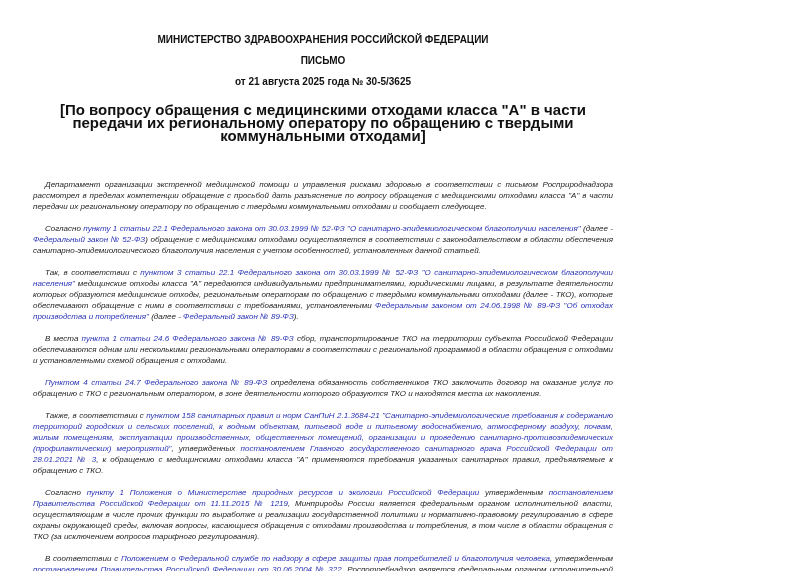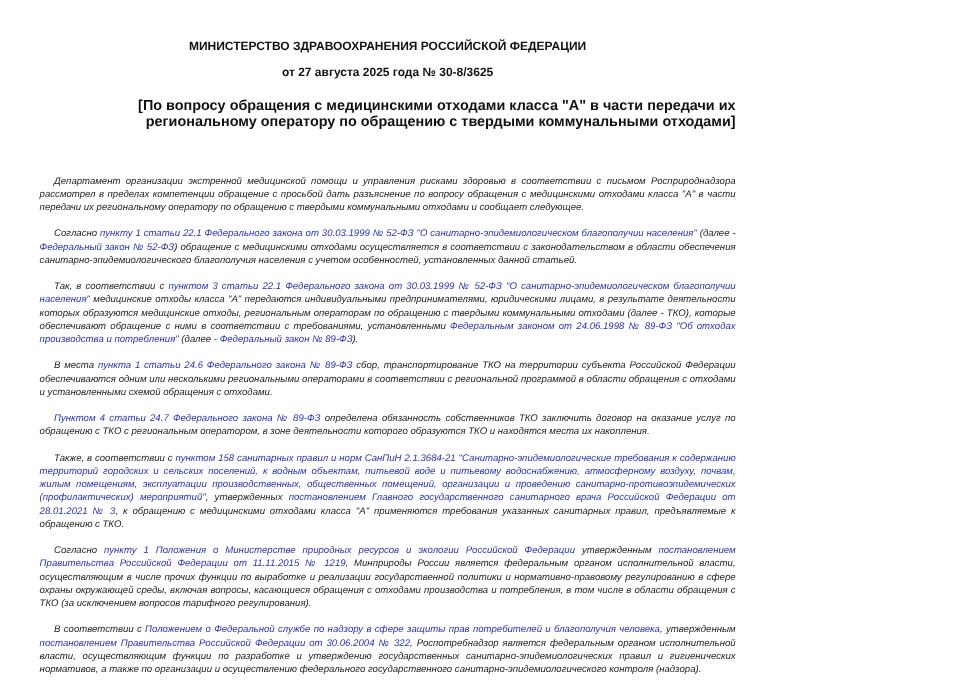--- a/index.html
+++ b/index.html
@@ -12,23 +12,23 @@
     font-family: "Liberation Sans", sans-serif;
     color: var(--ink, #1c1c1c);
     overflow: hidden;
     position: relative;
   }
   .header { text-align: center; font-weight: bold; font-size: 10px; color: #111; }
   .header .hline { line-height: 12px; margin-bottom: 9px; }
   .subject {
     margin-top: 15px;
     font-weight: bold;
-    font-size: 12px;
+    font-size: 15px;
     line-height: 13px;
-    text-align: right;
+    text-align: center;
     color: #111;
   }
   .body { margin-top: 37px; font-size: 8px; font-style: italic; }
   .para {
     margin: 0 0 11px 0;
     line-height: 11px;
     text-align: justify;
     text-indent: 12px;
   }
   .doc-link { color: var(--link, #2832b4); cursor: pointer; }
@@ -39,21 +39,22 @@
     line-height: 12px;
     color: #222;
   }
 </style>
 </head>
 <body>
 
 <div class="page" style="--link: #2832b4; --ink: #1c1c1c;">
   <div class="header">
     <div class="hline">МИНИСТЕРСТВО ЗДРАВООХРАНЕНИЯ РОССИЙСКОЙ ФЕДЕРАЦИИ</div>
-    <div class="hline">от 27 августа 2025 года № 30-8/3625</div>
+    <div class="hline">ПИСЬМО</div>
+    <div class="hline">от 21 августа 2025 года № 30-5/3625</div>
     <div class="subject">[По вопросу обращения с медицинскими отходами класса "А" в части передачи их региональному оператору по обращению с твердыми коммунальными отходами]</div>
   </div>
 
   <div class="body">
       <p class="para"><span>Департамент организации экстренной медицинской помощи и управления рисками здоровью в соответствии с письмом Росприроднадзора рассмотрел в пределах компетенции обращение с просьбой дать разъяснение по вопросу обращения с медицинскими отходами класса "А" в части передачи их региональному оператору по обращению с твердыми коммунальными отходами и сообщает следующее.</span></p>
       <p class="para"><span>Согласно </span><span class="doc-link">пункту 1 статьи 22.1 Федерального закона от 30.03.1999 № 52-ФЗ "О санитарно-эпидемиологическом благополучии населения"</span><span> (далее - </span><span class="doc-link">Федеральный закон № 52-ФЗ</span><span>) обращение с медицинскими отходами осуществляется в соответствии с законодательством в области обеспечения санитарно-эпидемиологического благополучия населения с учетом особенностей, установленных данной статьей.</span></p>
       <p class="para"><span>Так, в соответствии с </span><span class="doc-link">пунктом 3 статьи 22.1 Федерального закона от 30.03.1999 № 52-ФЗ "О санитарно-эпидемиологическом благополучии населения"</span><span> медицинские отходы класса "А" передаются индивидуальными предпринимателями, юридическими лицами, в результате деятельности которых образуются медицинские отходы, региональным операторам по обращению с твердыми коммунальными отходами (далее - ТКО), которые обеспечивают обращение с ними в соответствии с требованиями, установленными </span><span class="doc-link">Федеральным законом от 24.06.1998 № 89-ФЗ "Об отходах производства и потребления"</span><span> (далее - </span><span class="doc-link">Федеральный закон № 89-ФЗ</span><span>).</span></p>
       <p class="para"><span>В места </span><span class="doc-link">пункта 1 статьи 24.6 Федерального закона № 89-ФЗ</span><span> сбор, транспортирование ТКО на территории субъекта Российской Федерации обеспечиваются одним или несколькими региональными операторами в соответствии с региональной программой в области обращения с отходами и установленными схемой обращения с отходами.</span></p>
       <p class="para"><span class="doc-link">Пунктом 4 статьи 24.7 Федерального закона № 89-ФЗ</span><span> определена обязанность собственников ТКО заключить договор на оказание услуг по обращению с ТКО с региональным оператором, в зоне деятельности которого образуются ТКО и находятся места их накопления.</span></p>
       <p class="para"><span>Также, в соответствии с </span><span class="doc-link">пунктом 158 санитарных правил и норм СанПиН 2.1.3684-21 "Санитарно-эпидемиологические требования к содержанию территорий городских и сельских поселений, к водным объектам, питьевой воде и питьевому водоснабжению, атмосферному воздуху, почвам, жилым помещениям, эксплуатации производственных, общественных помещений, организации и проведению санитарно-противоэпидемических (профилактических) мероприятий"</span><span>, утвержденных </span><span class="doc-link">постановлением Главного государственного санитарного врача Российской Федерации от 28.01.2021 № 3</span><span>, к обращению с медицинскими отходами класса "А" применяются требования указанных санитарных правил, предъявляемые к обращению с ТКО.</span></p>

